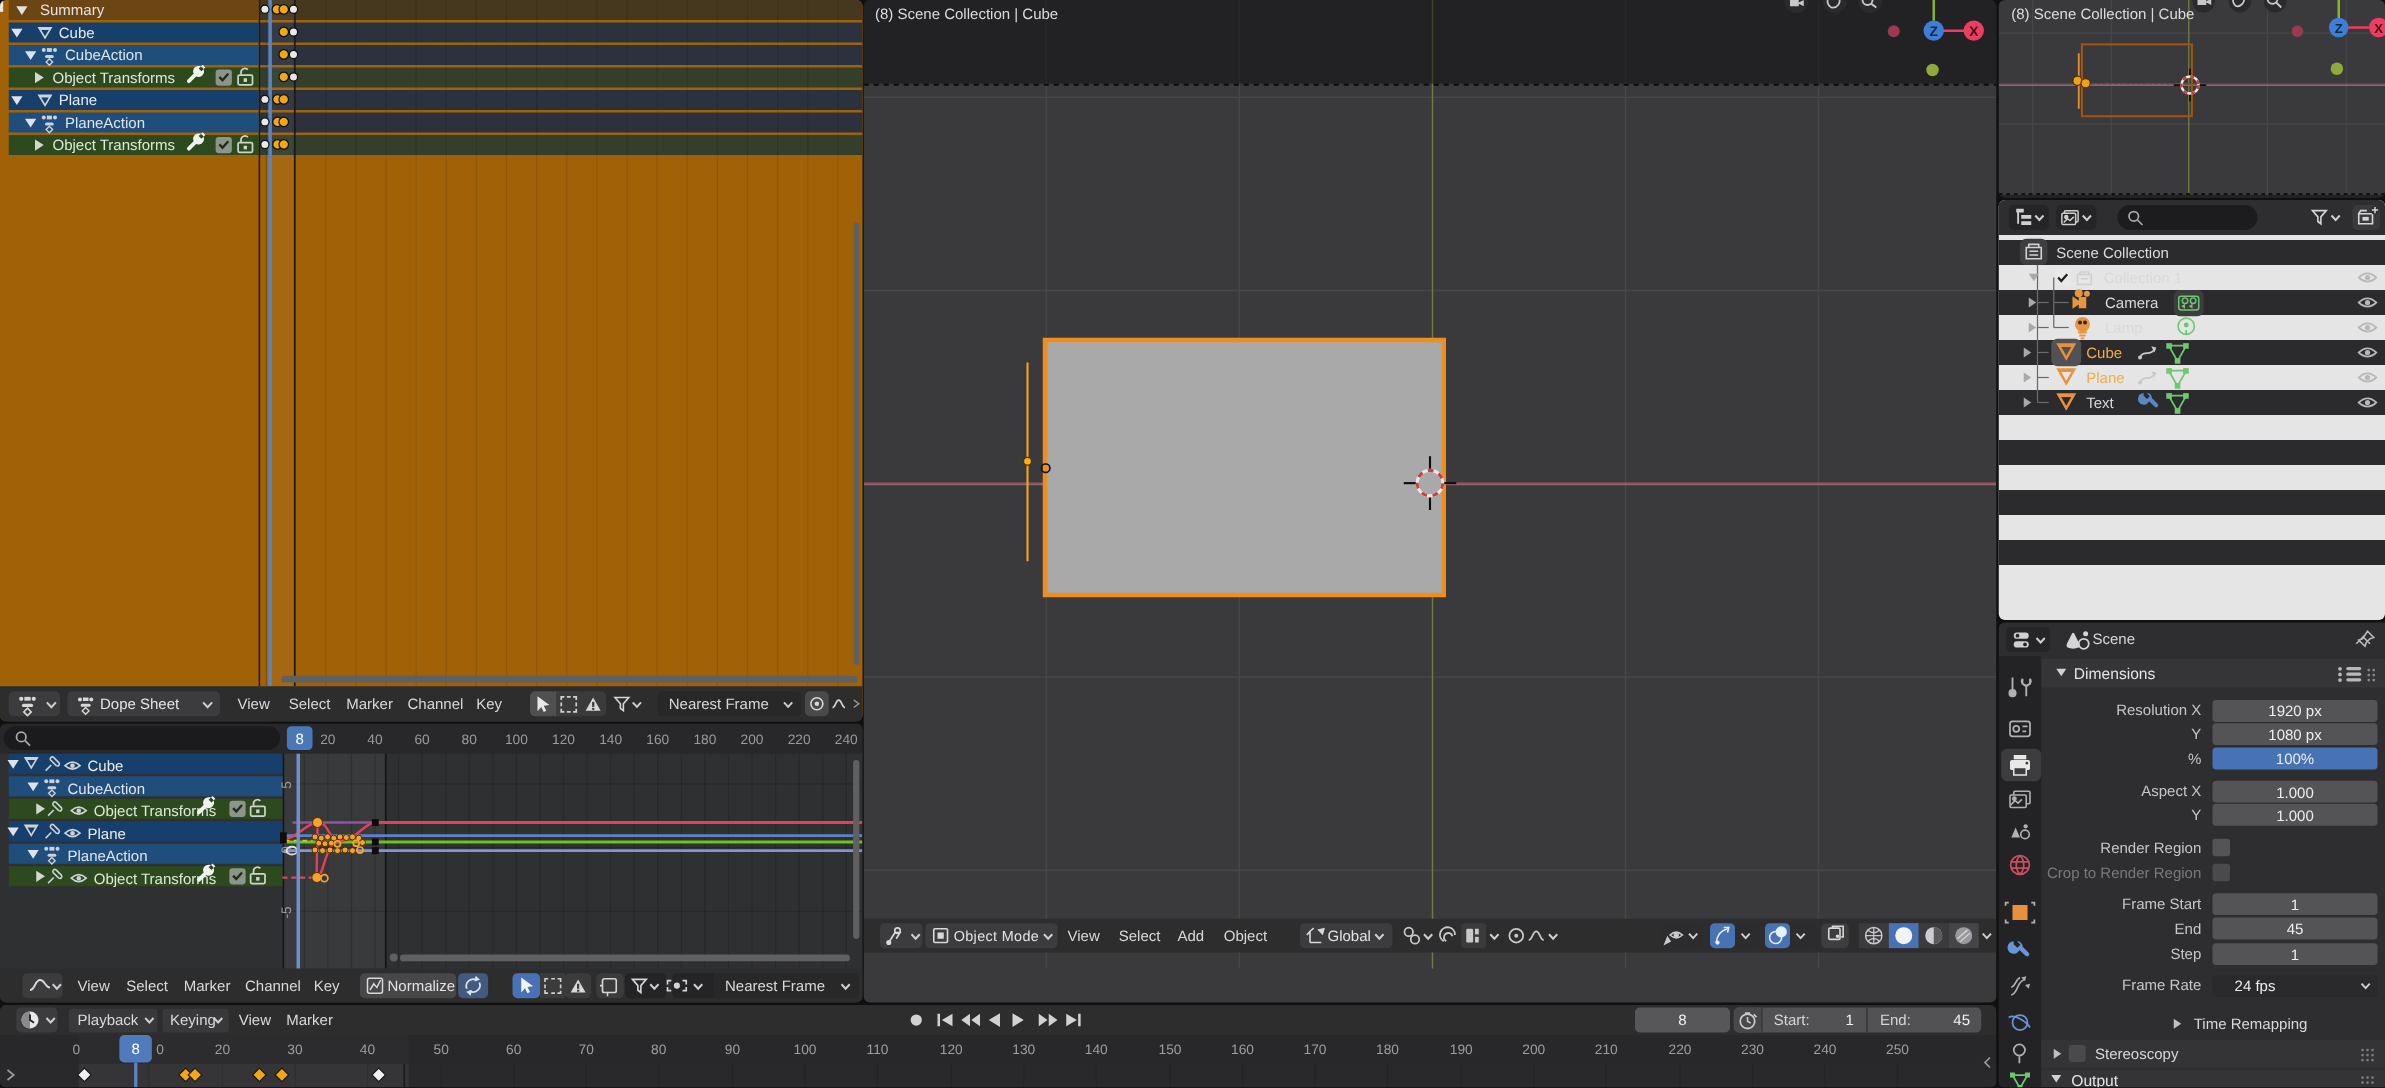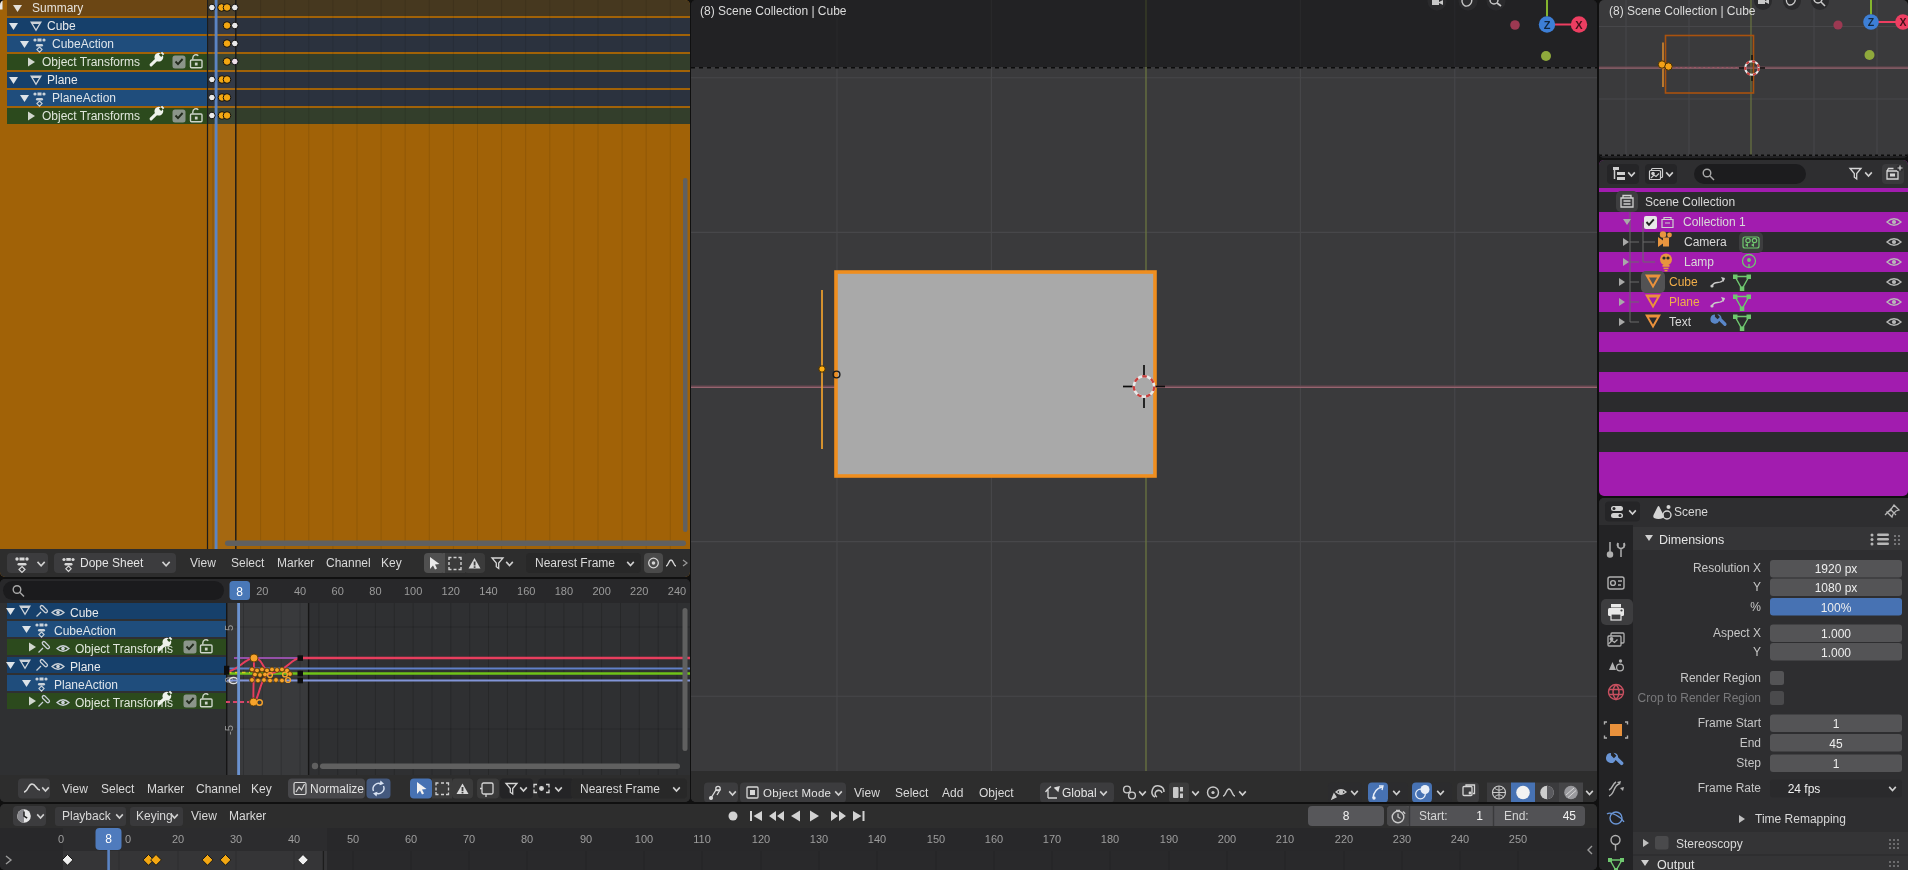--- a/index.html
+++ b/index.html
@@ -1,16 +1,16 @@
 <!DOCTYPE html>
 <html><head><meta charset="utf-8"><style>
 *{margin:0;padding:0;box-sizing:border-box}
 body{width:1908px;height:870px;background:#101010;font-family:"Liberation Sans",sans-serif;overflow:hidden;position:relative}
 .area{position:absolute;overflow:hidden;border-radius:5px}
-.hdr{position:absolute;left:0;right:0;background:#2d2d2d;display:flex;align-items:center;color:#d5d5d5;font-size:12px}
+.hdr{position:absolute;left:0;right:0;background:#2d2d2d;display:flex;align-items:flex-start;color:#d5d5d5;font-size:12px}
 svg{display:block}
 </style></head>
 <body>
 
 <div class="area" id="dope" style="left:0;top:0;width:690px;height:577px;background:#a16207">
   <svg width="690" height="549" style="position:absolute;left:0;top:0">
     <rect x="0" y="0" width="2.5" height="9.5" fill="#e8e8e8"></rect>
 
     <rect x="207" y="0" width="483" height="16" fill="#46381f"></rect>
     <rect x="207" y="18" width="483" height="16" fill="#2b323e"></rect>
@@ -461,21 +461,21 @@
       <line x1="856" y1="0" x2="856" y2="16.5" stroke="#84b52e" stroke-width="2"></line>
       <line x1="863" y1="24.5" x2="881" y2="24.5" stroke="#ed3e61" stroke-width="2"></line>
       <circle cx="824" cy="25" r="4.8" fill="#9c3952"></circle>
       <circle cx="855" cy="56" r="5" fill="#8fa93c"></circle>
       <circle cx="856" cy="24.5" r="8.2" fill="#3d7fd6"></circle>
       <text x="856" y="28.5" font-size="11" fill="#12283f" text-anchor="middle" font-weight="bold">Z</text>
       <circle cx="888" cy="24.5" r="8.2" fill="#ed3e61"></circle>
       <text x="888" y="28.5" font-size="11" fill="#431019" text-anchor="middle" font-weight="bold">X</text>
     </g>
   </svg>
-  <div class="hdr" style="top:771px;height:43px">
+  <div class="hdr" style="top:735px;height:27px">
     <svg width="906" height="27">
       <rect x="13" y="3.5" width="34" height="20" rx="4" fill="#3c3c3e"></rect>
       <g fill="none" stroke="#d8d8d8" stroke-width="1.3">
           <path d="M20,19 l5,-8 l4,0 l-3,5"></path>
           <circle cx="27" cy="9.5" r="2.2"></circle>
           <circle cx="20" cy="19" r="1.4" fill="#d8d8d8"></circle>
         </g>
       <path d="M38.2,12.4 l3.3,3.6 l3.3,-3.6" fill="none" stroke="#cfcfcf" stroke-width="1.6"></path>
       <rect x="49" y="3.5" width="106" height="20" rx="4" fill="#3c3c3e"></rect>
       <g fill="none" stroke="#d8d8d8" stroke-width="1.3">
@@ -721,21 +721,21 @@
       <circle cx="272" cy="22" r="7.8" fill="#3d7fd6"></circle>
       <text x="272" y="26" font-size="10.5" fill="#12283f" text-anchor="middle" font-weight="bold">Z</text>
       <circle cx="304" cy="22" r="7.8" fill="#ed3e61"></circle>
       <text x="304" y="26" font-size="10.5" fill="#431019" text-anchor="middle" font-weight="bold">X</text>
     </g>
     <line x1="0" y1="155.2" x2="309" y2="155.2" stroke="#0c0c0c" stroke-width="1.4" stroke-dasharray="3 3"></line>
     <rect x="0" y="156" width="309" height="2" fill="rgba(10,10,12,0.50)"></rect>
   </svg>
 </div>
 
-<div class="area" id="out" style="left:1599px;top:160px;width:309px;height:336px;background:#a21caf">
+<div class="area" id="out" style="left:1599px;top:160px;width:309px;height:336px;background:#e5e5e5">
   <div class="hdr" style="top:0;height:28px;background:#2e2e30">
     <svg width="309" height="28">
       <rect x="8" y="4" width="32" height="20" rx="4" fill="#252527"></rect>
       <g stroke="#cfcfcf" stroke-width="1.5" fill="#cfcfcf">
           <line x1="15.5" y1="8" x2="15.5" y2="19"></line>
           <rect x="14" y="7" width="6" height="3" stroke="none"></rect>
           <rect x="18" y="12" width="8" height="3" stroke="none"></rect>
           <rect x="18" y="17" width="8" height="3" stroke="none"></rect>
         </g>
       <path d="M29.2,12.4 l3.3,3.6 l3.3,-3.6" fill="none" stroke="#cfcfcf" stroke-width="1.6"></path>

